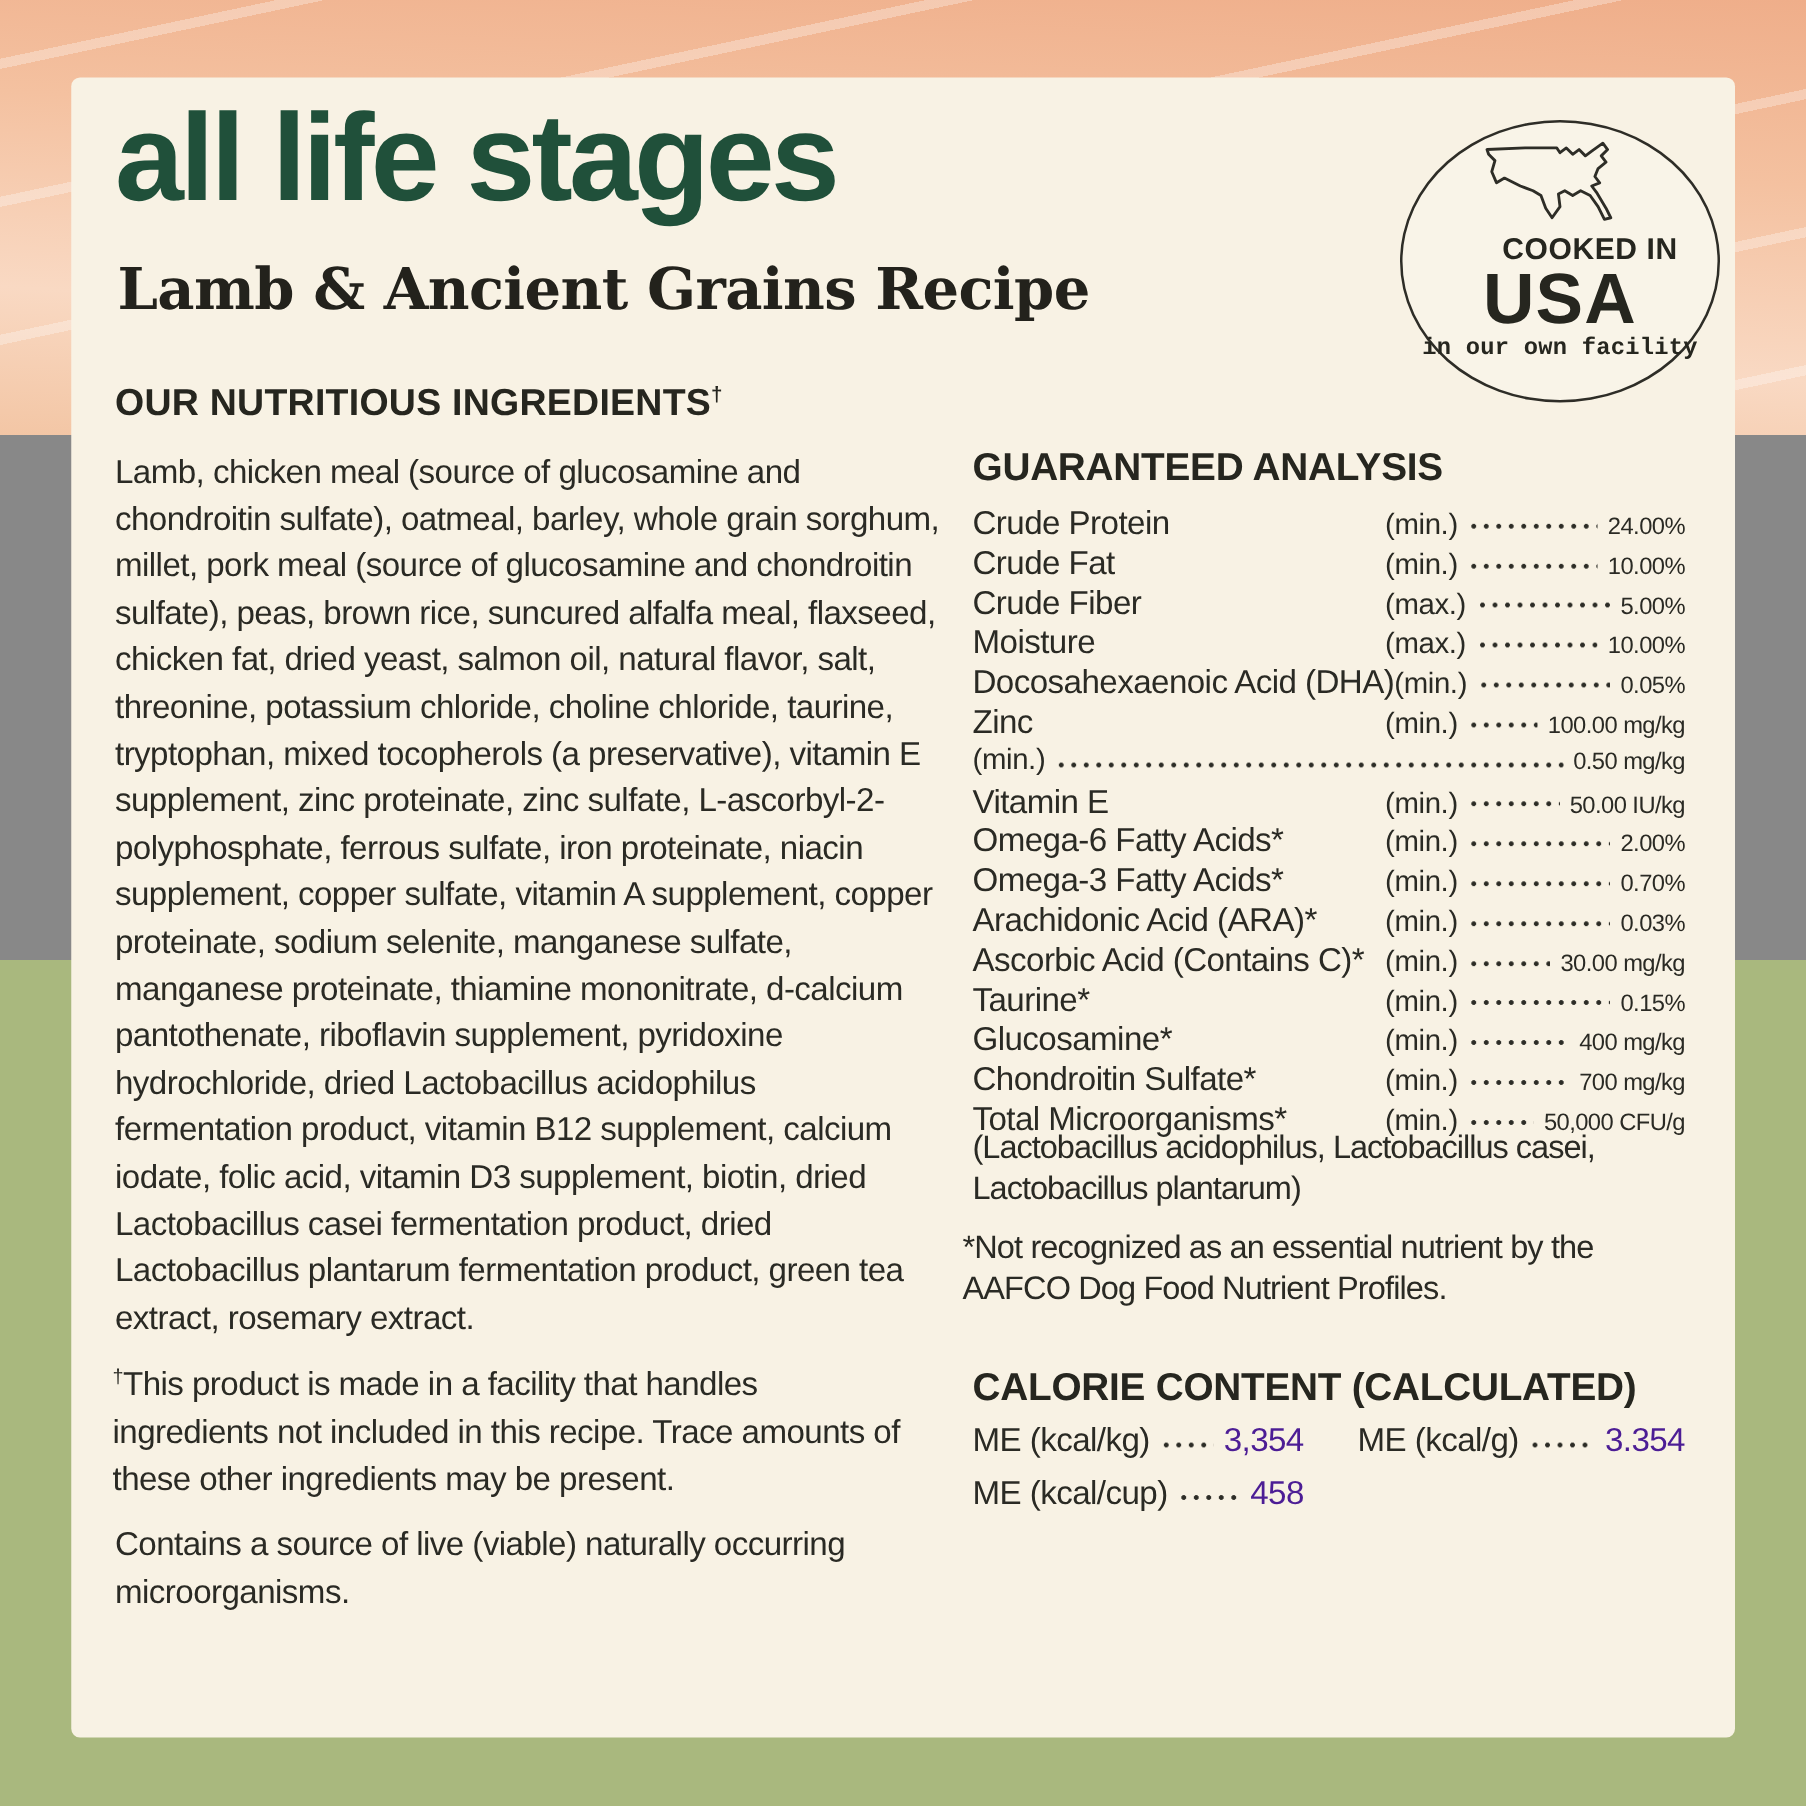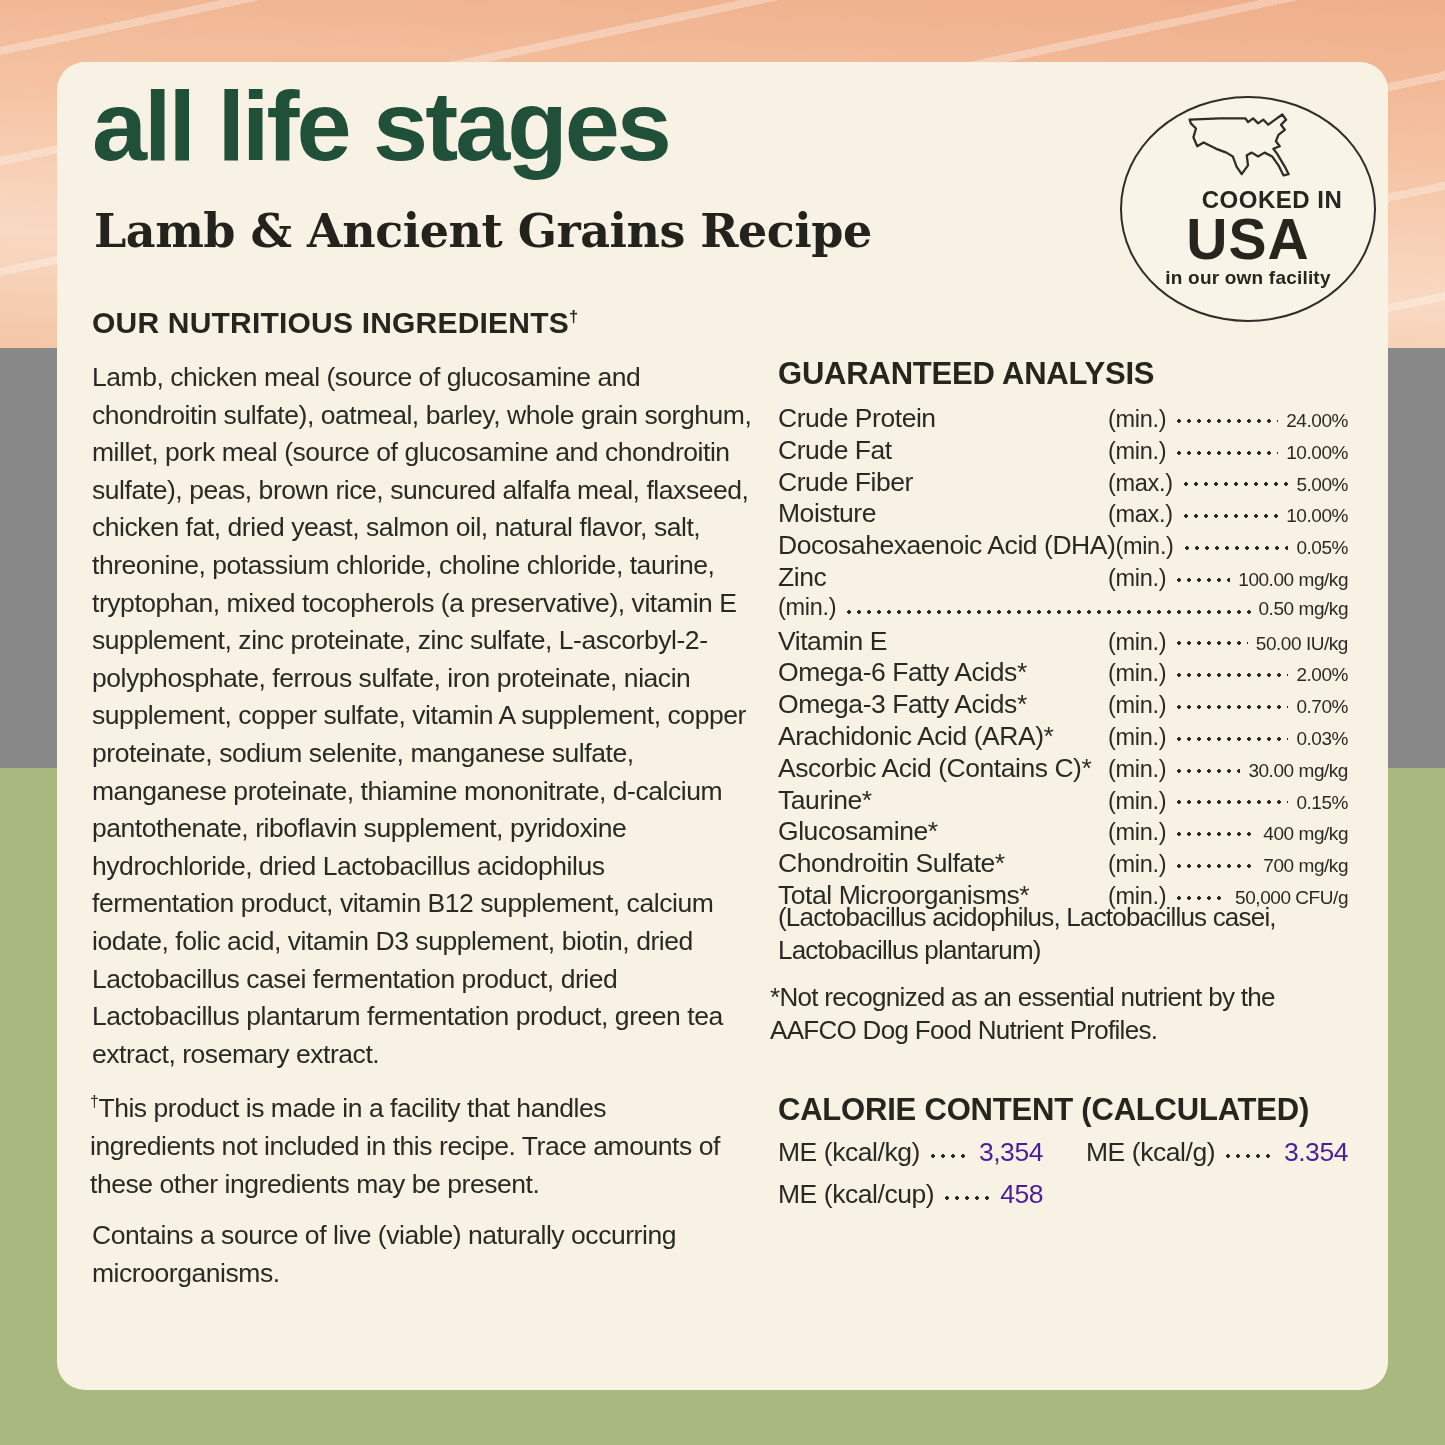--- a/index.html
+++ b/index.html
@@ -20,21 +20,21 @@
       repeating-linear-gradient(100deg, rgba(252,233,216,0) 0 16px, rgba(252,233,216,.45) 16px 20px),
       linear-gradient(180deg,#d8项7440 0,#dd7b42 0%,#e5854e 45%,#ee9d6d 85%,#f0a878 100%);
   }
   .bg-green{
     position:absolute;left:0;top:768px;width:100%;height:677px;
     background:#a9b87e;
   }
   
   .card{
     position:absolute;left:57px;top:62px;width:1331px;height:1328px;
-    background:#f8f2e4;border-radius:28px;
+    background:#f8f2e4;border-radius:7px;
   }
   .abs{position:absolute;}
   
   .title{
     left:35px;top:14px;margin:0;
     font-size:99px;font-weight:700;letter-spacing:-3px;line-height:1;
     color:#20503a;
   }
   .subtitle{
     left:37px;top:142px;margin:0;
@@ -43,21 +43,21 @@
   }
   
   .badge{
     left:1063px;top:34px;width:252px;height:222px;
     border:2px solid #2e2d27;border-radius:50%;
     background:#f9f4e8;text-align:center;
   }
   .badge svg{position:absolute;left:61px;top:14px;}
   .badge-l1{position:absolute;left:0;top:88px;width:100%;font-size:24px;font-weight:700;letter-spacing:.5px;padding-left:24px;}
   .badge-l2{position:absolute;left:0;top:108px;width:100%;font-size:57px;font-weight:700;letter-spacing:1px;}
-  .badge-l3{position:absolute;left:0;top:169px;width:100%;font-size:19px;font-weight:700;letter-spacing:.2px;}
+  .badge-l3{position:absolute;left:0;top:169px;width:100%;font-size:19px;font-weight:700;letter-spacing:.2px;font-family:Liberation Mono, monospace;}
   
   .ing-head{
     left:35px;top:244px;margin:0;
     font-size:30px;font-weight:700;letter-spacing:.2px;
   }
   .ing-head sup{font-size:.55em;}
   .body-text{
     font-size:26.5px;line-height:37.6px;letter-spacing:-0.45px;color:#2a2a24;margin:0;
   }
   .ing-body{left:35px;top:297px;width:660px;}

